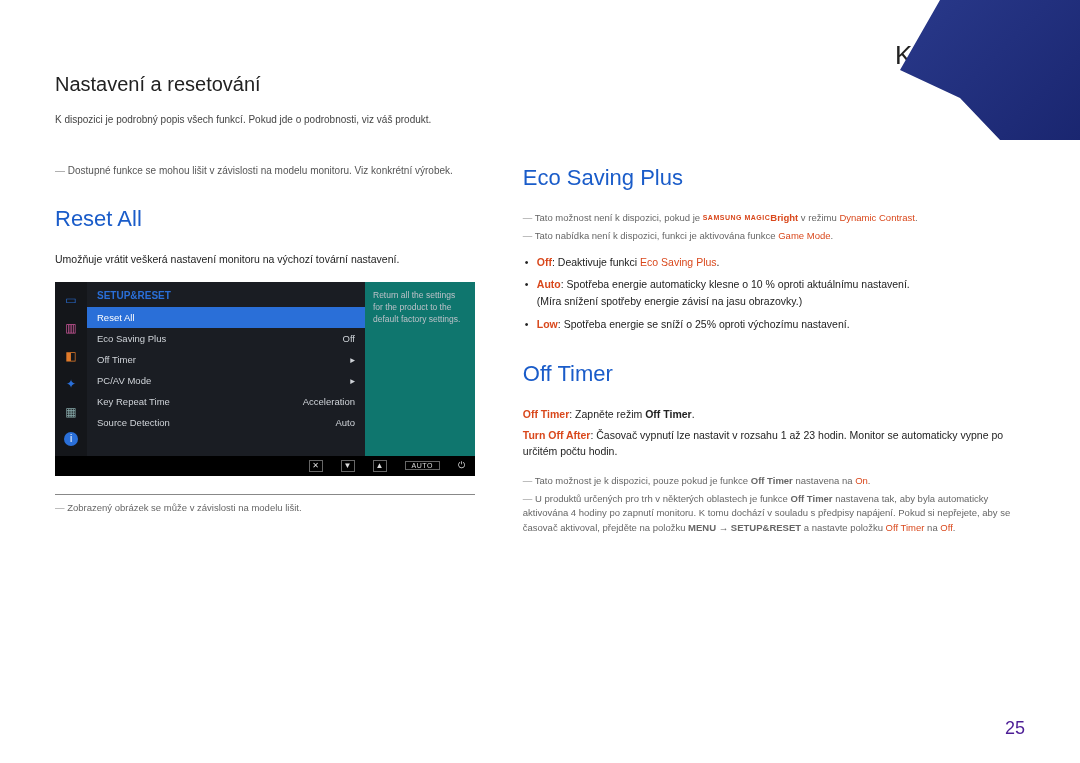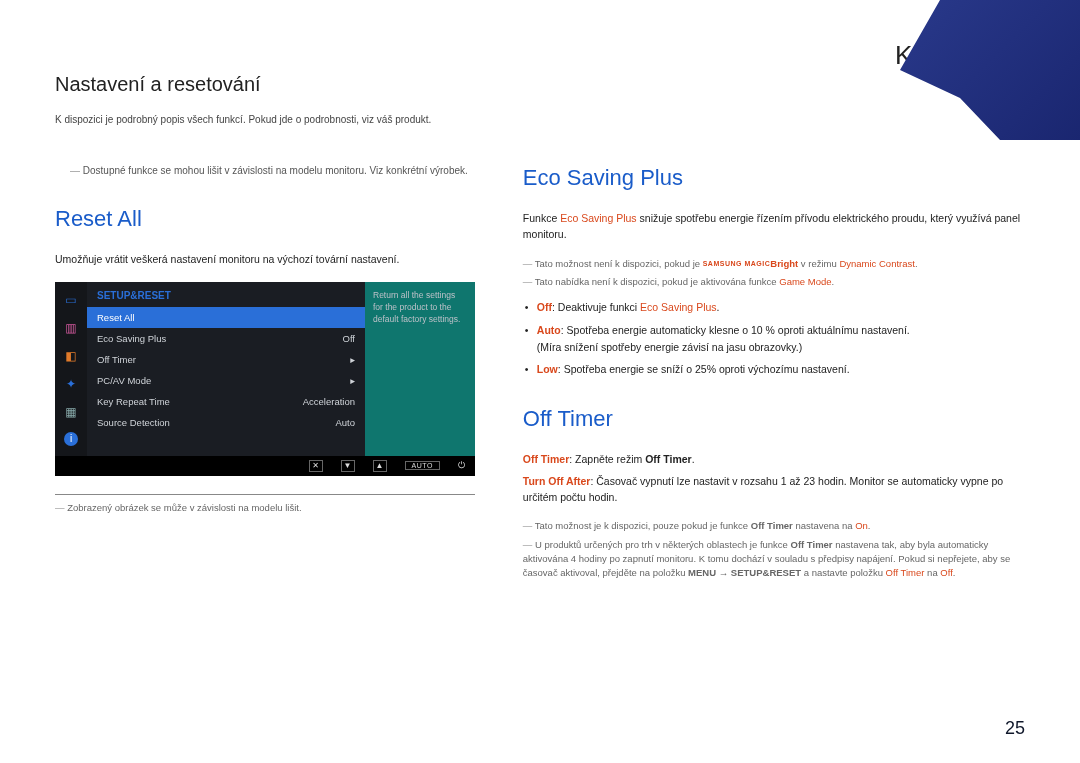--- a/index.html
+++ b/index.html
@@ -44,21 +44,20 @@
   .columns {
     display: flex;
     gap: 40px;
   }
   .col-left { width: 46%; }
   .col-right { width: 54%; }
   .note-line {
     font-size: 10px;
     color: #555;
     margin-bottom: 30px;
-    text-align: center;
   }
   .note-line::before { content: "― "; color: #999; }
   .section-h {
     font-size: 22px;
     color: #1a5cc9;
     font-weight: 400;
     margin-bottom: 20px;
   }
   .body-p {
     font-size: 10.5px;
@@ -165,21 +164,21 @@
     border: none;
     border-top: 1px solid #888;
     margin: 18px 0 6px 0;
     width: 420px;
   }
   .pg-num {
     position: absolute;
     bottom: 24px;
     right: 55px;
     font-size: 18px;
-    color: #0f172a;
+    color: #4c1d95;
   }
 </style>
 </head>
 <body>
 
 <div class="corner-deco"></div>
 
 <div class="page">
   <div class="chapter-label">Kapitola 07</div>
   <div class="chapter-title">Nastavení a resetování</div>
@@ -240,28 +239,25 @@
           <span>⏻</span>
         </div>
       </div>
 
       <hr class="thin">
       <div class="small-note">Zobrazený obrázek se může v závislosti na modelu lišit.</div>
     </div>
 
     <div class="col-right">
       <div class="section-h">Eco Saving Plus</div>
-      <p class="body-p">
-        <span>Funkce </span><span class="red">Eco Saving Plus</span><span> snižuje spotřebu energie řízením přívodu elektrického proudu, který využívá panel monitoru.</span>
-      </p>
       <p class="small-note">
         <span>Tato možnost není k dispozici, pokud je </span><span class="magic">SAMSUNG MAGIC</span><span class="red bold">Bright</span><span> v režimu </span><span class="red">Dynamic Contrast</span><span>.</span>
       </p>
       <p class="small-note" style="margin-bottom:10px">
-        <span>Tato nabídka není k dispozici, pokud je aktivována funkce </span><span class="red">Game Mode</span><span>.</span>
+        <span>Tato nabídka není k dispozici, funkci je aktivována funkce </span><span class="red">Game Mode</span><span>.</span>
       </p>
       <ul class="bullets">
         <li>
           <span class="red bold">Off</span><span>: Deaktivuje funkci </span><span class="red">Eco Saving Plus</span><span>.</span>
         </li>
         <li>
           <span class="red bold">Auto</span><span>: Spotřeba energie automaticky klesne o 10 % oproti aktuálnímu nastavení.</span><br>
           <span>(Míra snížení spotřeby energie závisí na jasu obrazovky.)</span>
         </li>
         <li>

